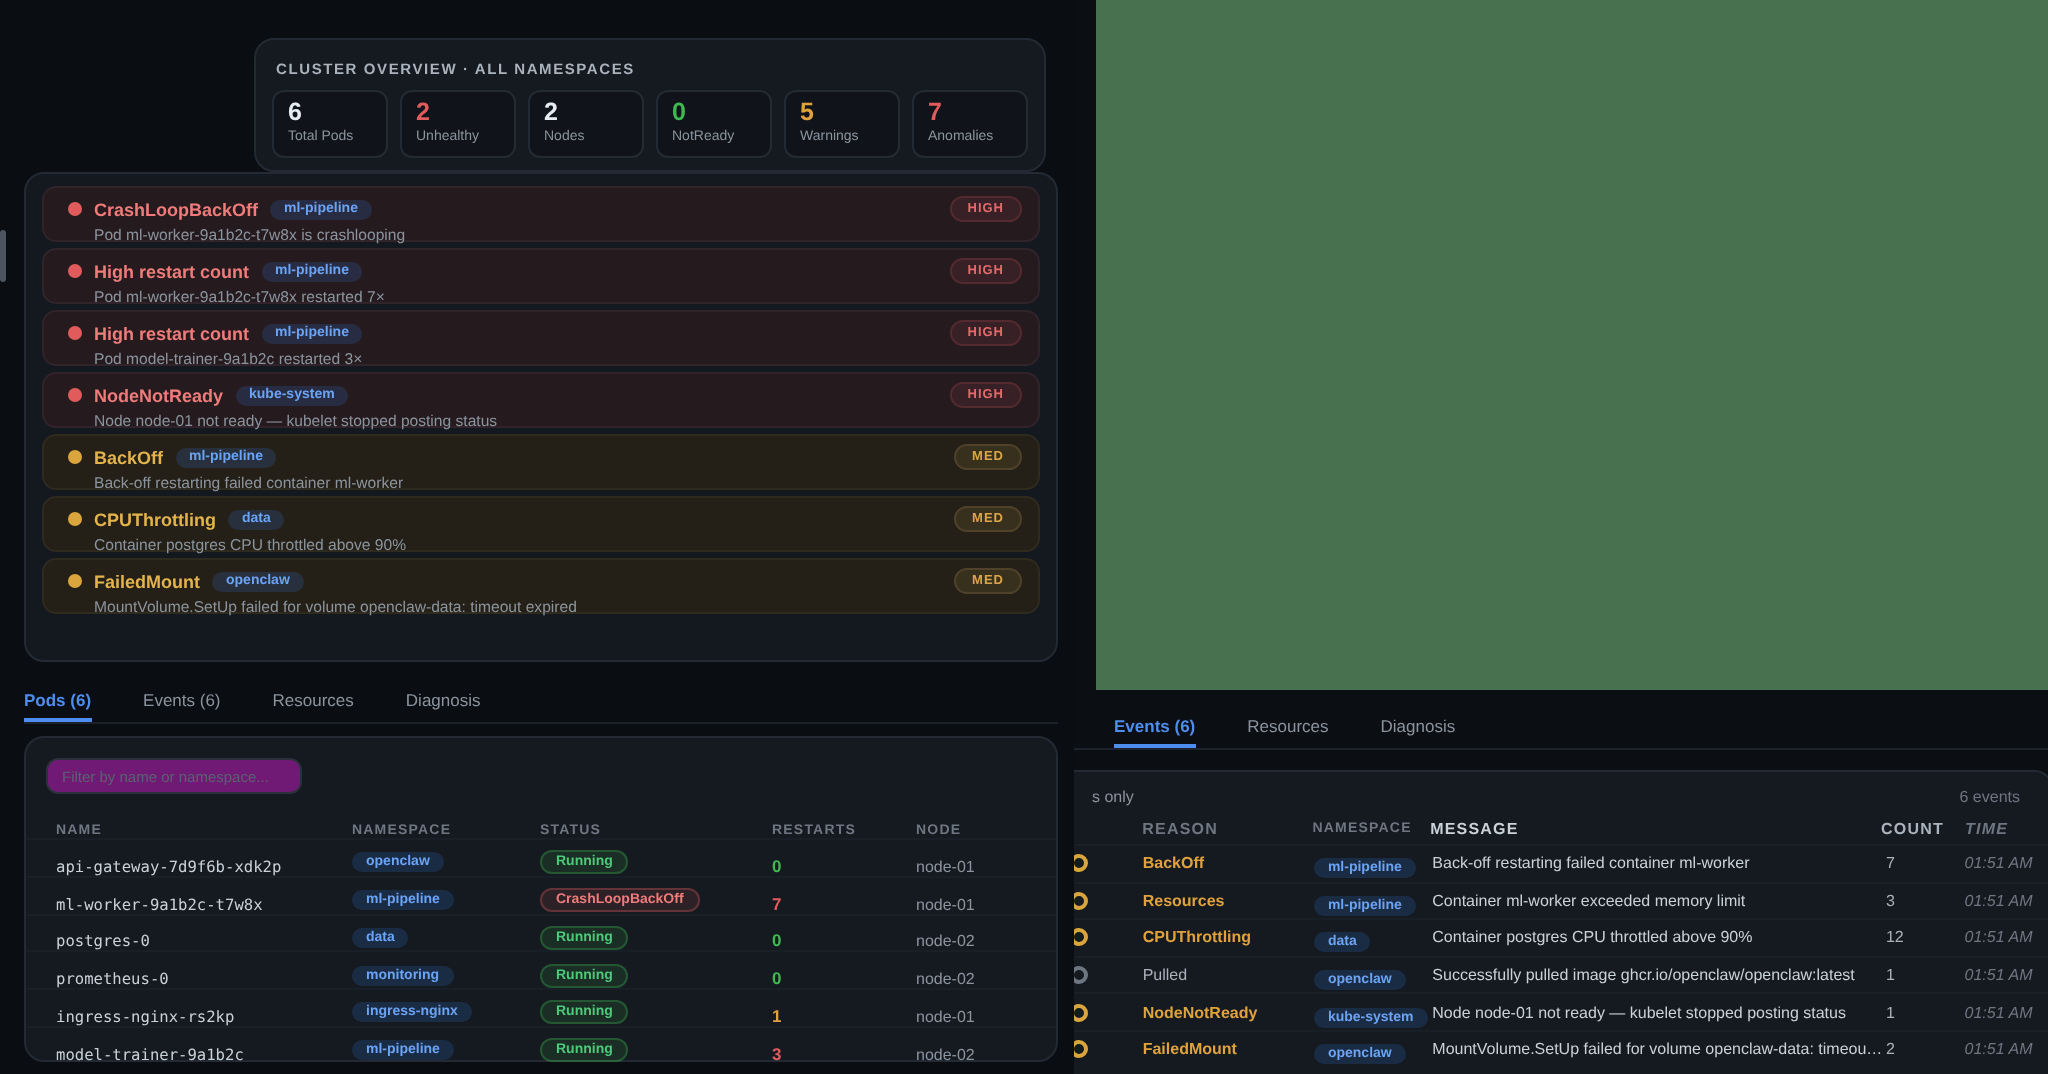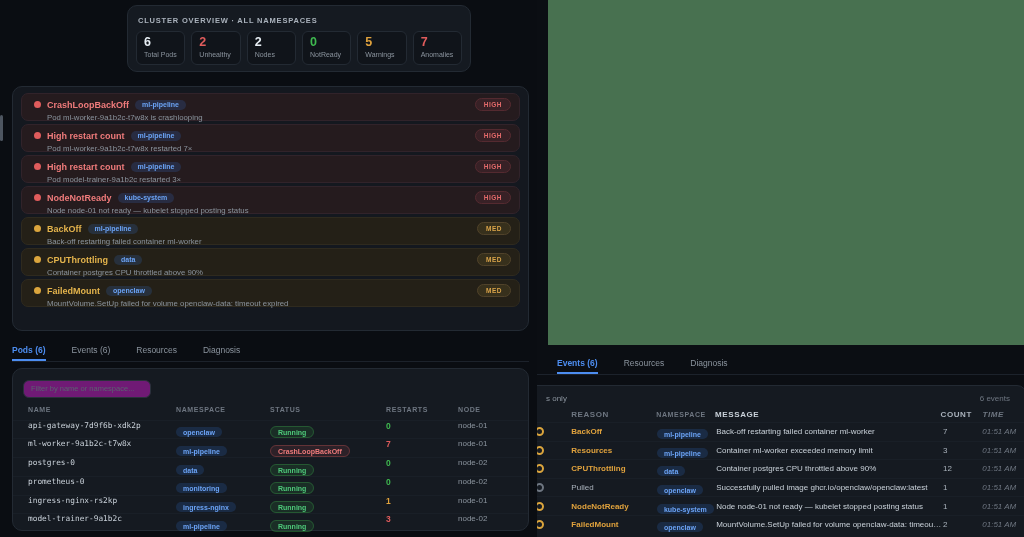--- a/index.html
+++ b/index.html
@@ -15,21 +15,21 @@
   .gauge-card { left:12px; top:6px; width:103px; height:66px; }
   .gauge-wrap { position:absolute; left:8px; top:2px; width:86px; height:62px; }
   .gauge-num { position:absolute; left:0; top:26px; width:86px; text-align:center;
     font-size:15px; font-weight:bold; color:#e8a33d; }
   .gauge-status { position:absolute; left:0; top:43px; width:86px; text-align:center;
     font-size:7.5px; color:#aab2bc; }
   .gauge-label { position:absolute; left:0; top:52px; width:86px; text-align:center;
     font-size:6px; letter-spacing:1px; color:#6e7681; }
 
   
-  .cluster-card { left:127px; top:5px; width:344px; height:67px; padding:8px; }
+  .cluster-card { left:127px; top:19px; width:396px; height:67px; padding:8px; }
   .cluster-title { font-size:7.5px; font-weight:bold; letter-spacing:0.8px; color:#aab2bc; margin:2px 0 6px 2px; }
   .stats-row { display:flex; gap:6px; }
   .stat-card { width:58px; height:34px; background:#10141a; border:1px solid #232a33;
     border-radius:6px; padding:3px 7px; }
   .stat-value { font-size:12.5px; font-weight:bold; line-height:15px; }
   .stat-label { font-size:7px; color:#8b949e; margin-top:1px; }
   .stat-white { color:#e6edf3; } .stat-red { color:#e05c5c; }
   .stat-green { color:#3fb950; } .stat-amber { color:#e0a23d; }
 
   
@@ -59,21 +59,21 @@
   .tab { font-size:8.5px; padding:5px 0 6px 0; margin-right:26px; cursor:pointer; }
   .tab-true  { color:#4d8df0; font-weight:bold; border-bottom:2px solid #4d8df0; }
   .tab-false { color:#8b949e; }
 
   
   .pods-card { left:12px; top:368px; width:517px; height:163px; padding:8px 0 0 0; }
   .filter-input { margin:2px 0 8px 10px; width:128px; height:18px; background:#701a75;
     border:1px solid #2a313b; border-radius:6px; color:#c9d1d9; font-size:7.5px; padding:0 7px;
     font-family:"Liberation Sans", sans-serif; }
   .filter-input::placeholder { color:#5a6270; }
-  .thead, .trow { display:flex; align-items:flex-start; padding-left:15px; }
+  .thead, .trow { display:flex; align-items:flex-end; padding-left:15px; }
   .thead { height:14px; }
   .th { font-size:7px; font-weight:bold; letter-spacing:0.6px; color:#6e7681; }
   .trow { height:18.8px; border-top:1px solid #191f27; }
   .c-name { width:148px; } .c-ns { width:94px; } .c-st { width:116px; }
   .c-rs { width:72px; } .c-node { width:70px; }
   .pod-name { font-family:"DejaVu Sans Mono", monospace; font-size:7.8px; color:#c9d1d9; }
   .status-pill { font-size:7px; font-weight:bold; border-radius:8px; padding:1.5px 7px; }
   .st-Running { color:#4ec97a; background:rgba(63,185,80,0.13); border:1px solid rgba(63,185,80,0.3); }
   .st-CrashLoopBackOff { color:#ef7b7b; background:rgba(224,92,92,0.12); border:1px solid rgba(224,92,92,0.3); }
   .rs-num { font-size:8.5px; font-weight:bold; }

